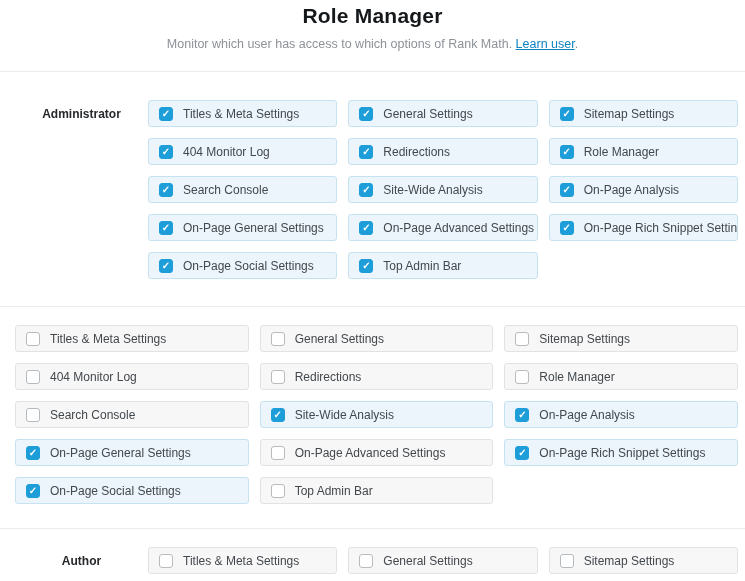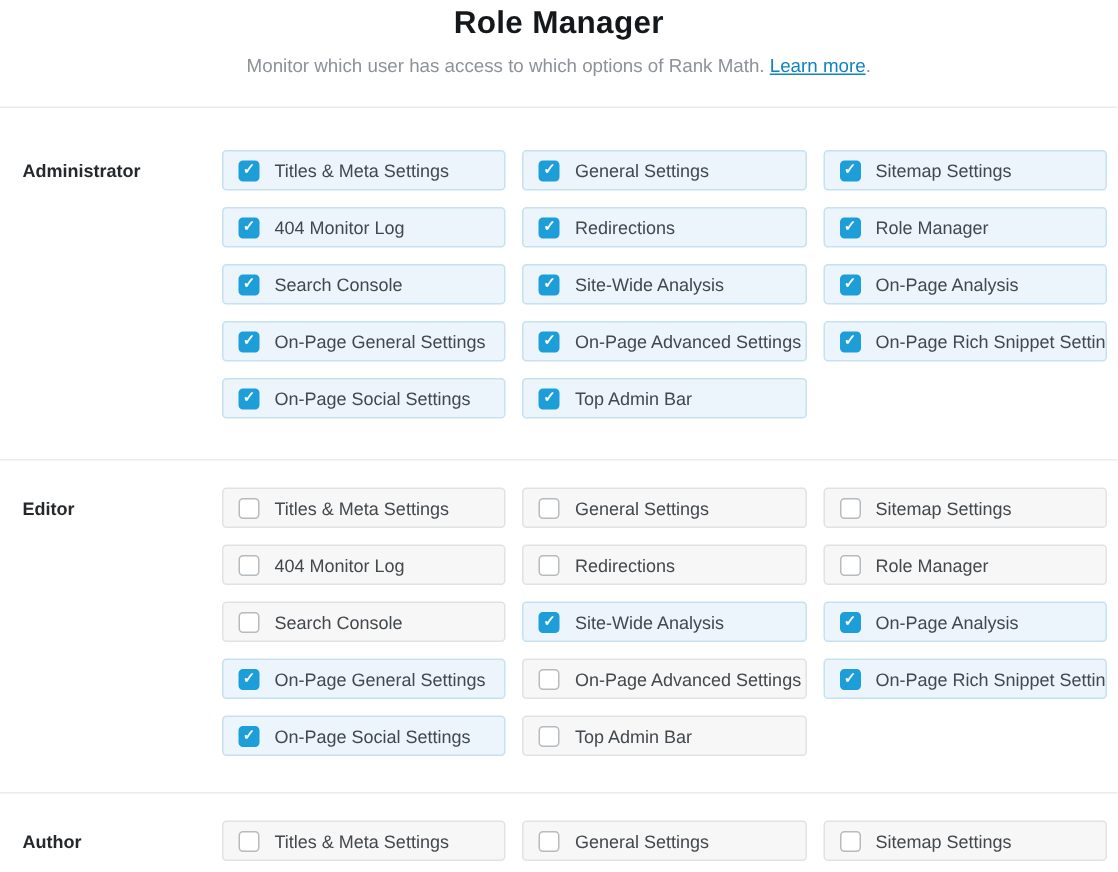--- a/index.html
+++ b/index.html
@@ -27,20 +27,21 @@
   .subtitle a{ color:var(--link); text-decoration:underline; }
   .divider{ border:0;border-top:1px solid #e9ebee;margin:0; }
   #roles section{
     display:flex; padding:18px 7px 24px 15px;
   }
   #roles section:first-child{ padding-top:28px; padding-bottom:27px; }
   #roles section:last-of-type{ padding-bottom:4px; }
   .role-label{
     width:133px;flex:none;font-size:12px;font-weight:bold;color:#26292c;
     padding-top:7px;
+    text-align:center;
   }
   .options-grid{
     flex:1;display:grid;grid-template-columns:repeat(3,1fr);
     gap:11px 11px;align-content:start;
   }
   .option{
     height:27px;display:flex;align-items:center;gap:10px;padding:0 10px;
     border-radius:3px;border:1px solid var(--unchecked-border);
     background:var(--unchecked-bg);font-size:12px;color:#43484d;
     cursor:pointer;user-select:none;white-space:nowrap;overflow:hidden;
@@ -54,21 +55,21 @@
     display:flex;align-items:center;justify-content:center;
     font-size:10px;line-height:1;font-weight:bold;color:#ffffff;
   }
   .checkbox.on{ background:var(--accent); border-color:var(--accent); }
 </style>
 </head>
 <body>
 
 <header>
   <h1>Role Manager</h1>
-  <p class="subtitle"><span>Monitor which user has access to which options of Rank Math. </span><a href="#" class="learn-more">Learn more</a><span>.</span></p>
+  <p class="subtitle"><span>Monitor which user has access to which options of Rank Math. </span><a href="#" class="learn-more">Learn user</a><span>.</span></p>
 </header>
 
 <hr class="divider">
 
 <div id="roles">
   <section class="role-section">
     <div class="role-label">Administrator</div>
     <div class="options-grid">
   <label class="option checked">
     <span class="checkbox on">✓</span>
@@ -137,21 +138,20 @@
 
   <label class="option checked">
     <span class="checkbox on">✓</span>
     <span class="option-label">Top Admin Bar</span>
   </label>
 </div>
   </section>
   <hr class="divider">
 
   <section class="role-section">
-    <div class="role-label">Editor</div>
     <div class="options-grid">
   <label class="option unchecked">
     <span class="checkbox"></span>
     <span class="option-label">Titles &amp; Meta Settings</span>
   </label>
 
   <label class="option unchecked">
     <span class="checkbox"></span>
     <span class="option-label">General Settings</span>
   </label>

